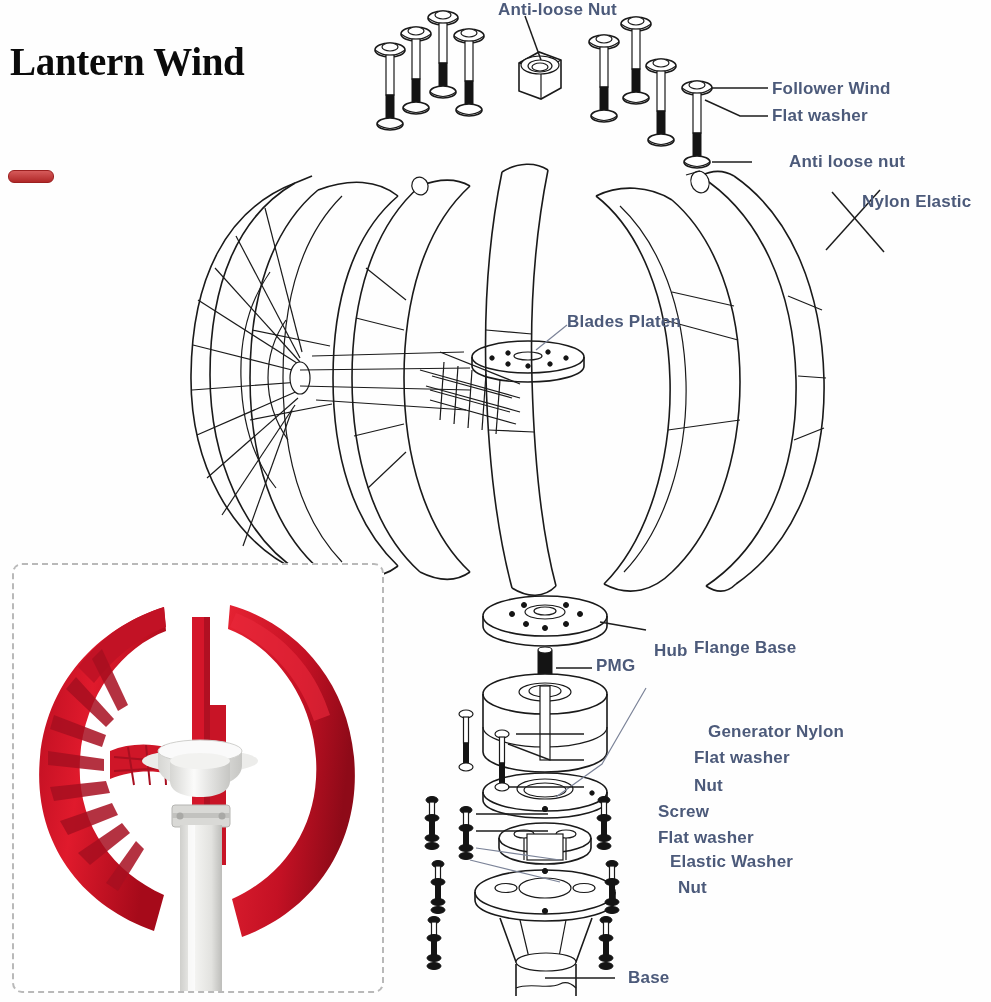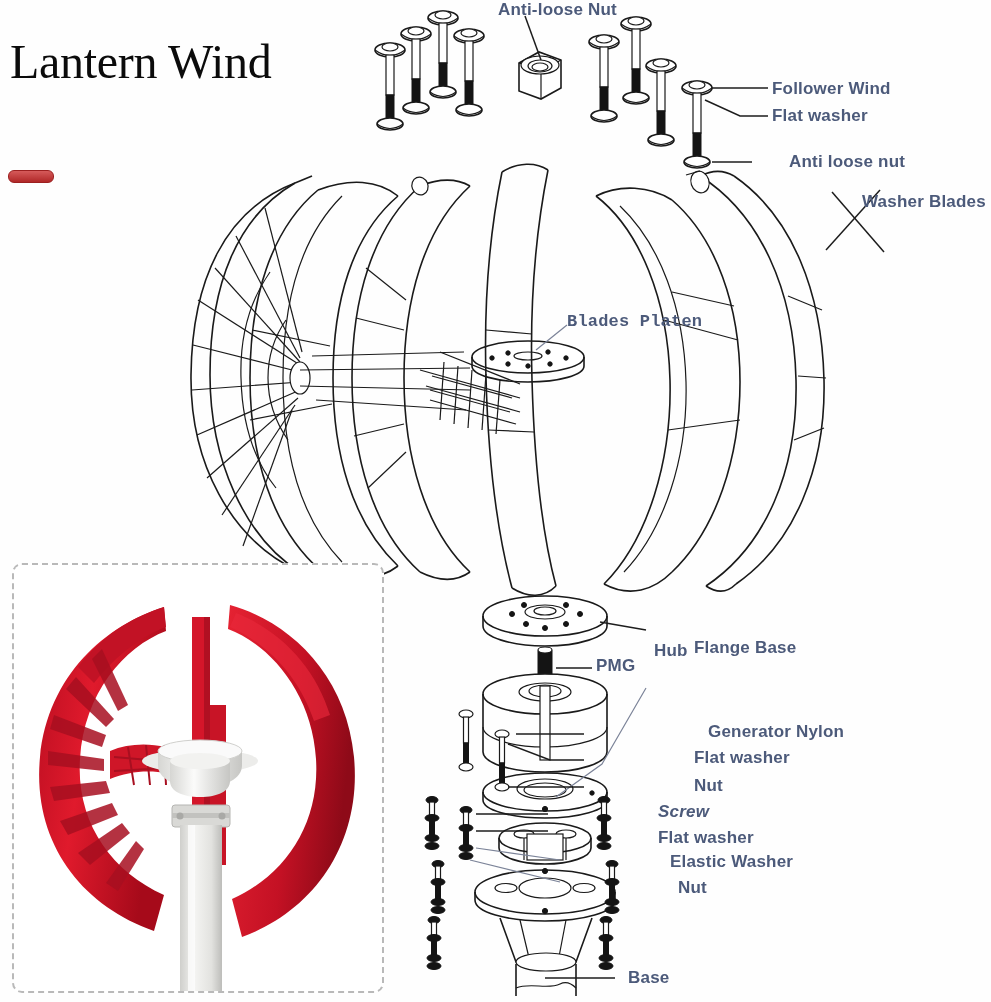--- a/index.html
+++ b/index.html
@@ -1,22 +1,22 @@
 <!DOCTYPE html>
 <html><head>
 <meta charset="utf-8">
 <style>
   html,body{margin:0;padding:0;background:#fff;}
   body{width:991px;height:1002px;position:relative;overflow:hidden;
        font-family:"Liberation Sans",sans-serif;background:#fefefe;}
   #stage{position:absolute;inset:0;width:991px;height:1002px;}
 
   .title{position:absolute;left:10px;top:36px;width:420px;
-         font-family:"Liberation Serif",serif;font-weight:normal;
-         font-size:48px;line-height:52px;color:#0b0b0b;letter-spacing:-0.3px;}
+         font-family:"Liberation Serif",serif;font-weight:bold;
+         font-size:39px;line-height:52px;color:#0b0b0b;letter-spacing:-0.3px;}
 
   .red-dash{position:absolute;left:8px;top:170px;width:44px;height:11px;
             border-radius:6px;background:linear-gradient(#d65a5a,#b02828);
             border:1px solid #9c2020;}
 
   .lbl{position:absolute;color:#4c5a7a;font-size:17px;font-weight:bold;
        letter-spacing:0.2px;white-space:nowrap;
        font-family:"Liberation Sans",sans-serif;}
 
   .inset{position:absolute;left:12px;top:563px;width:372px;height:430px;
@@ -212,22 +212,22 @@
     </g>
 
     <g>
       <ellipse class="lnf2" cx="420" cy="186" rx="8" ry="9" transform="rotate(-22 420 186)"></ellipse>
     </g>
 
     <path class="leader" d="M826 250 L880 190"></path>
     <path class="leader" d="M832 192 L884 252"></path>
   </svg>
 
-  <div class="lbl" style="left:862px;top:192px;">Washer Blades</div>
-  <div class="lbl" style="left:567px;top:312px;font-family:Liberation Mono, monospace;">Blades Platen</div>
+  <div class="lbl" style="left:862px;top:192px;">Nylon Elastic</div>
+  <div class="lbl" style="left:567px;top:312px;">Blades Platen</div>
 
   <svg width="991" height="420" viewBox="0 0 991 420" style="top:582px;">
     <defs>
       <g id="boltB">
         <ellipse class="lnf2" cx="0" cy="0" rx="7" ry="4"></ellipse>
         <rect class="lnf2" x="-2.5" y="3" width="5" height="26"></rect>
         <rect class="dark" x="-2.5" y="29" width="5" height="22"></rect>
         <ellipse class="lnf2" cx="0" cy="53" rx="7" ry="4"></ellipse>
       </g>
       <g id="stackC">
@@ -347,21 +347,21 @@
         <use href="#stackC" x="606" y="338"></use>
       </g>
   </svg>
 
   <div class="lbl" style="left:654px;top:617px;margin-top:24px;">Hub</div>
   <div class="lbl" style="left:596px;top:656px;">PMG</div>
   <div class="lbl" style="left:694px;top:638px;">Flange Base</div>
   <div class="lbl" style="left:708px;top:722px;">Generator Nylon</div>
   <div class="lbl" style="left:694px;top:748px;">Flat washer</div>
   <div class="lbl" style="left:694px;top:776px;">Nut</div>
-  <div class="lbl" style="left:658px;top:802px;font-style:italic;">Screw</div>
+  <div class="lbl" style="left:658px;top:802px;">Screw</div>
   <div class="lbl" style="left:658px;top:828px;">Flat washer</div>
   <div class="lbl" style="left:670px;top:852px;">Elastic Washer</div>
   <div class="lbl" style="left:678px;top:878px;">Nut</div>
   <div class="lbl" style="left:628px;top:968px;">Base</div>
 
   <div class="inset">
     <svg width="368" height="426" viewBox="0 0 368 426" style="left:0;top:0;">
       <defs>
         <linearGradient id="redA" x1="0" y1="0" x2="1" y2="0.4">
           <stop offset="0" stop-color="#b80d20"></stop>

